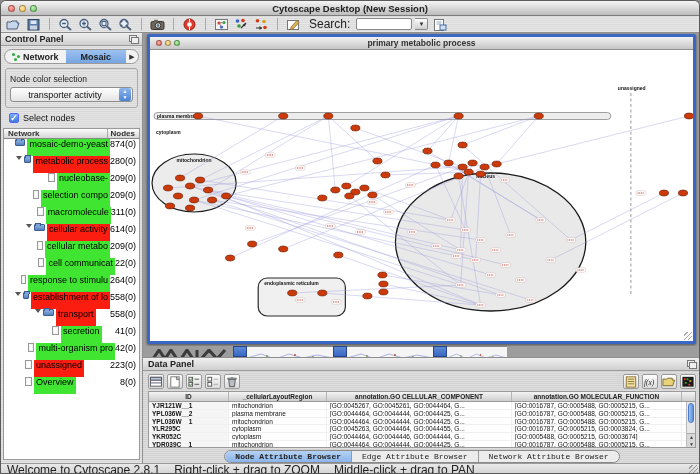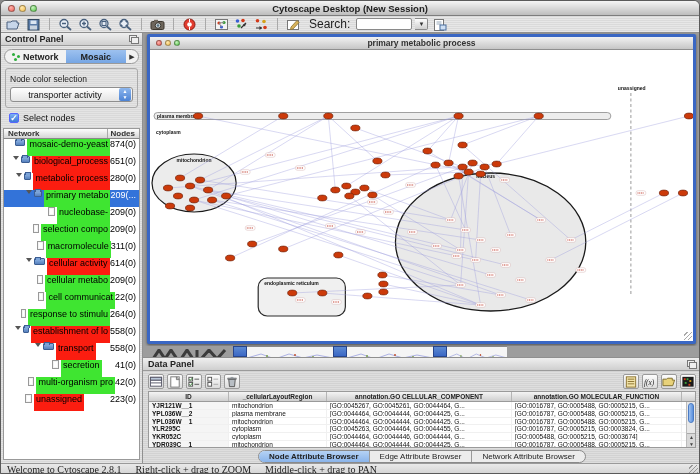--- a/index.html
+++ b/index.html
@@ -104,29 +104,29 @@
   .dp-table { margin:0 5px; height:57px; background:#fff; border:1px solid #9a9a9a; position:relative; overflow:hidden; }
   .th-row { display:flex; height:10px; background:linear-gradient(#f4f4f4,#cfcfcf); border-bottom:1px solid #9a9a9a; }
   .th { font-size:6.5px; font-weight:bold; color:#222; text-align:center; border-right:1px solid #b5b5b5; overflow:hidden; white-space:nowrap; line-height:9px; }
   .td-row { display:flex; height:7.8px; border-bottom:1px solid #f0f0f0; }
   .td { font-size:6.5px; color:#111; white-space:nowrap; overflow:hidden; border-right:1px solid #f0f0f0; padding-left:3px; line-height:7.6px; }
   .td.id { font-weight:bold; background:#f5f5f5; }
   .vscroll { position:absolute; right:0; top:10px; bottom:0; width:9px; background:#e8e8e8; border-left:1px solid #bbb; }
   .vthumb { position:absolute; left:1px; top:1px; width:6px; height:20px; border-radius:3px; background:linear-gradient(90deg,#9fc3f2,#5b90dd); border:1px solid #4a7bc4; }
   .varrows { position:absolute; left:0; bottom:0; width:9px; height:14px; background:#d8d8d8; border-top:1px solid #aaa;
     font-size:5px; line-height:7px; text-align:center; color:#444; }
-  .dp-tabsrow { height:16px; display:flex; align-items:center; justify-content:center; }
+  .dp-tabsrow { height:16px; display:flex; align-items:center; justify-content:center;font-family:Liberation Mono, monospace; }
   .dp-tabs { display:flex; border:1px solid #8a8a8a; border-radius:8px; overflow:hidden; background:#ececec; height:13px; }
   .dp-tab { font-size:8px; color:#222; padding:0 10px; line-height:12px; border-right:1px solid #9a9a9a; }
   .dp-tab:last-child { border-right:none; }
   .dp-tab.sel { background:linear-gradient(#b5d2f4,#8ab4ea); font-weight:bold; }
 
   
   .statusbar { position:absolute; left:0; top:462px; width:100%; height:12px; background:linear-gradient(#e9e9e9,#d2d2d2);
-    border-top:1px solid #9a9a9a; display:flex; align-items:center; font-size:10px; color:#222;font-family:Liberation Serif, serif; }
+    border-top:1px solid #9a9a9a; display:flex; align-items:center; font-size:12px; color:#222; }
   .status-item { margin-left:14px; }
   .status-item:first-child { margin-left:6px; }
   .app-grip { position:absolute; right:1px; bottom:1px; width:9px; height:9px;
     background:repeating-linear-gradient(135deg,transparent 0 2px,#999 2px 3px); }
 </style>
 </head>
 <body>
 
 <div class="app">
 
@@ -285,40 +285,26 @@
     </div>
     <div class="tree" id="network-tree">
         <div class="tree-row">
           <span style="width: 4px;"></span>
           <span class="tri-sp"></span>
           <span class="ic-folder"></span>
           <span class="t-lbl green">mosaic-demo-yeast</span>
           <span class="t-val">874(0)</span>
         </div>
         <div class="tree-row">
-          <span style="width: 13px;"></span>
-          <span class="tri"></span>
-          <span class="ic-folder"></span>
-          <span class="t-lbl red">biological_process</span>
-          <span class="t-val">651(0)</span>
-        </div>
-        <div class="tree-row">
           <span style="width: 22px;"></span>
           <span class="tri"></span>
           <span class="ic-folder"></span>
           <span class="t-lbl red">metabolic process</span>
           <span class="t-val">280(0)</span>
         </div>
-        <div class="tree-row sel">
-          <span style="width: 31px;"></span>
-          <span class="tri"></span>
-          <span class="ic-folder"></span>
-          <span class="t-lbl green">primary metabo</span>
-          <span class="t-val">209(...</span>
-        </div>
         <div class="tree-row">
           <span style="width: 40px;"></span>
           <span class="tri-sp"></span>
           <span class="ic-file"></span>
           <span class="t-lbl green">nucleobase-</span>
           <span class="t-val">209(0)</span>
         </div>
         <div class="tree-row">
           <span style="width: 31px;"></span>
           <span class="tri-sp"></span>
@@ -388,20 +374,27 @@
           <span class="ic-file"></span>
           <span class="t-lbl green">multi-organism pro</span>
           <span class="t-val">42(0)</span>
         </div>
         <div class="tree-row">
           <span style="width: 13px;"></span>
           <span class="tri-sp"></span>
           <span class="ic-file"></span>
           <span class="t-lbl red">unassigned</span>
           <span class="t-val">223(0)</span>
+        </div>
+        <div class="tree-row">
+          <span style="width: 13px;"></span>
+          <span class="tri-sp"></span>
+          <span class="ic-file"></span>
+          <span class="t-lbl green">Overview</span>
+          <span class="t-val">8(0)</span>
         </div>
       </div>
   </div>
 
   <div class="mdi">
     <div class="net-window">
       <div class="nw-titlebar">
         <div class="nw-lights">
           <div class="light red"></div>
           <div class="light yellow"></div>

